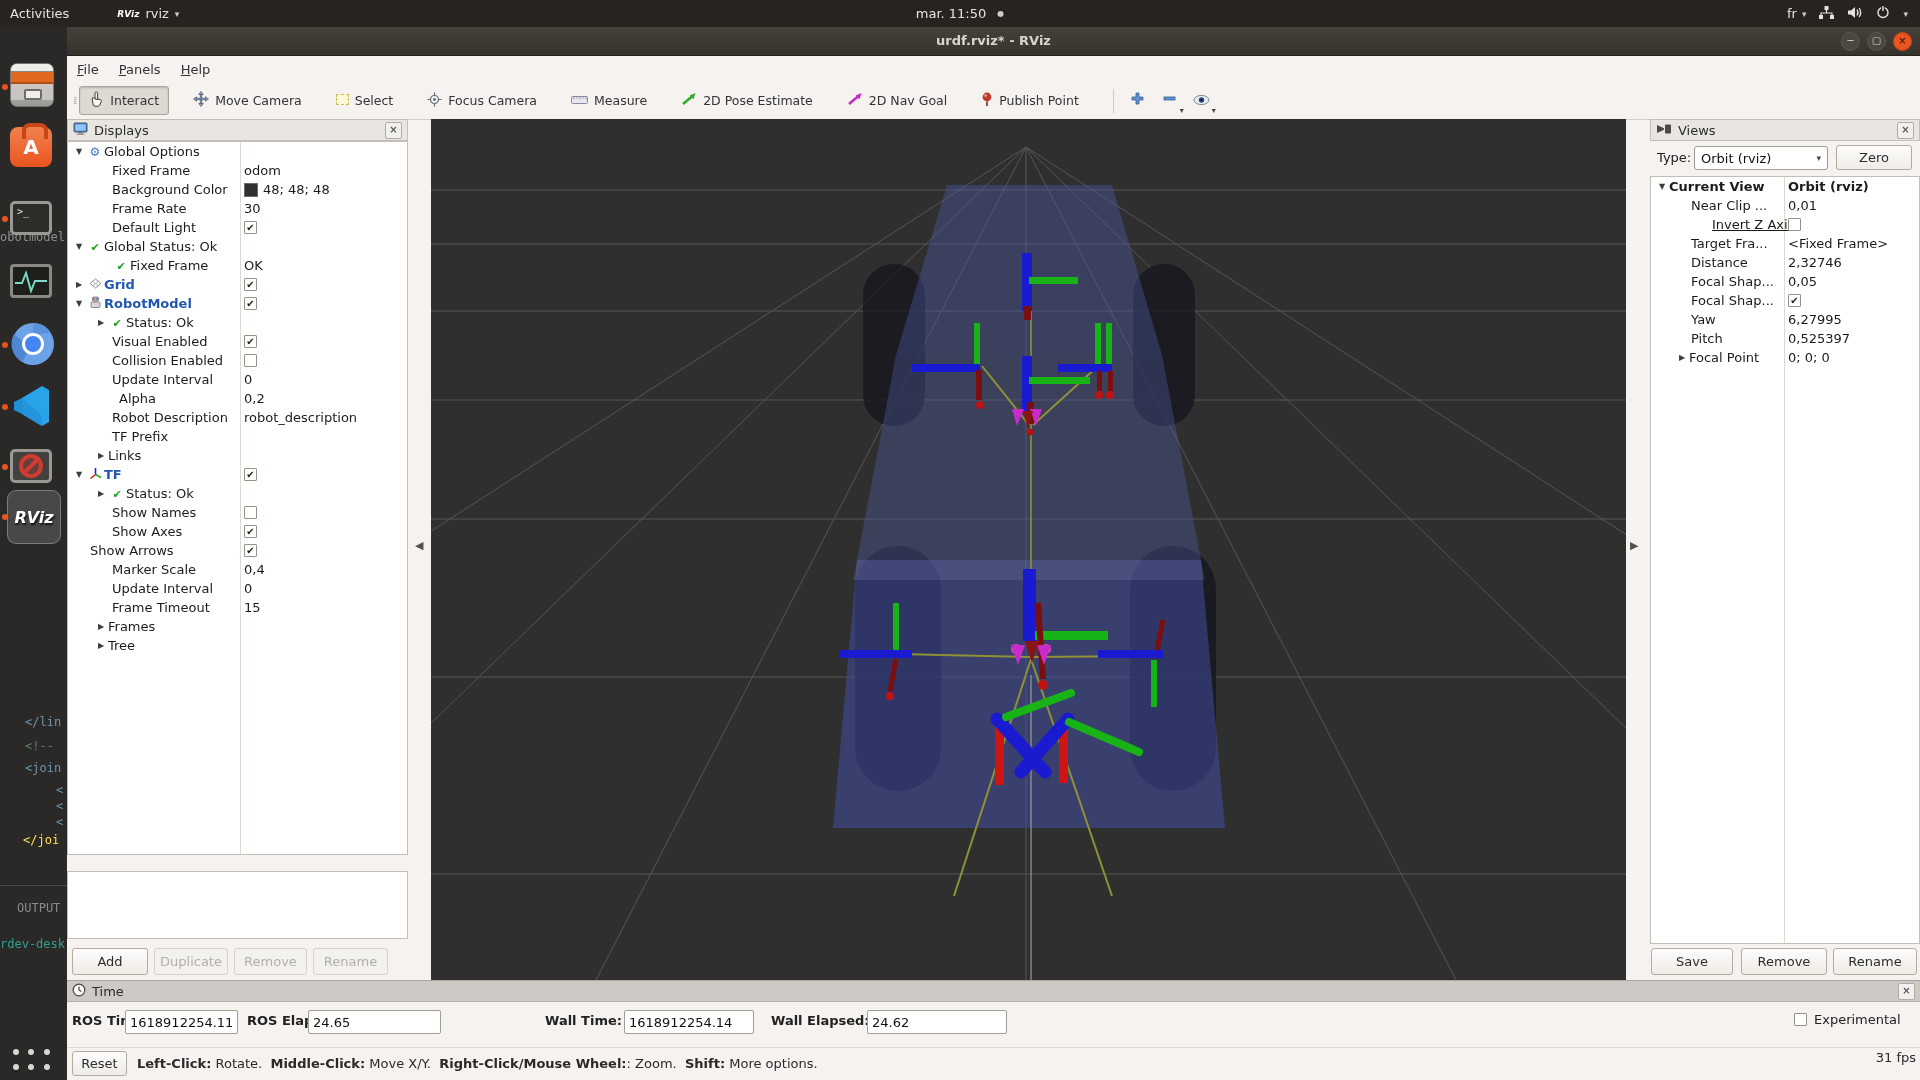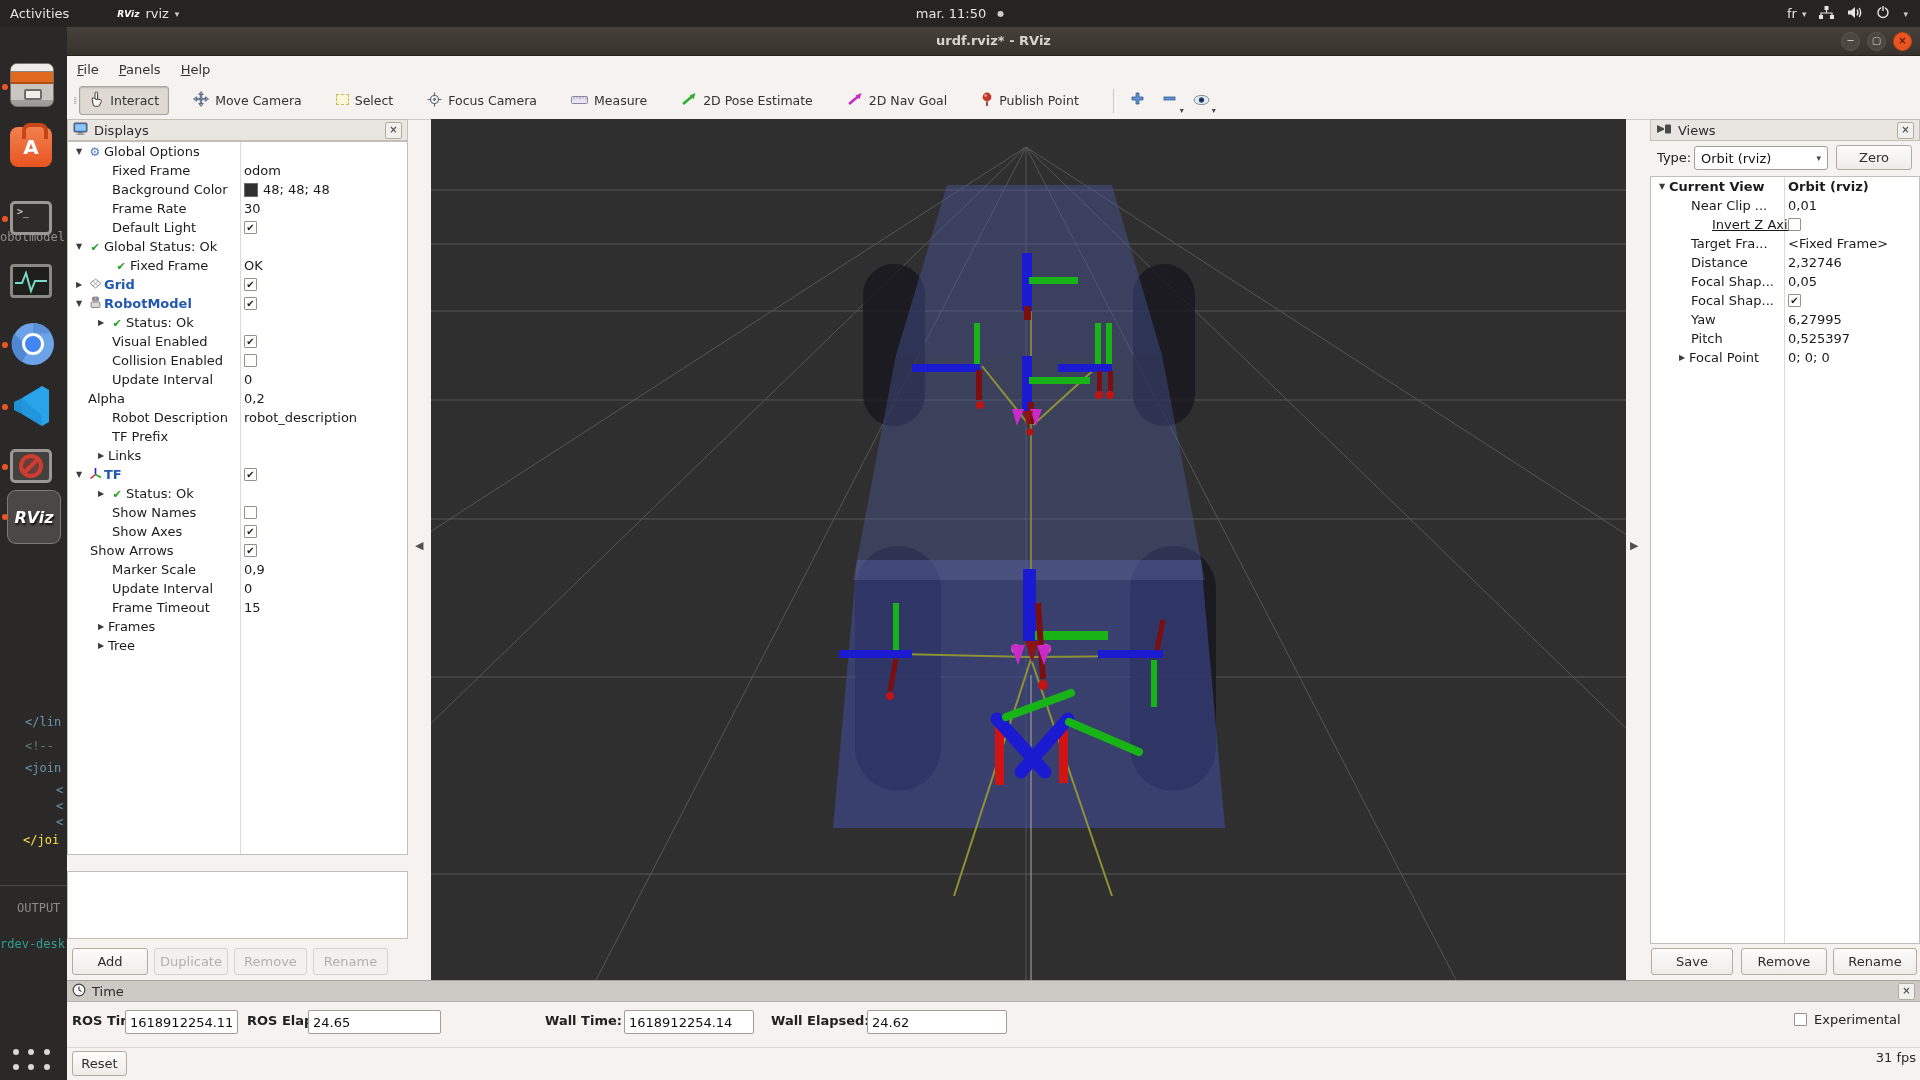--- a/index.html
+++ b/index.html
@@ -383,21 +383,21 @@
         <span class="tval" style="left: 176px;">
           <span class="cb"></span>
         </span>
       </div>
       <div class="trow" style="padding-left: 44px;">
         <span class="tlabel">Update Interval</span>
         <span class="tval" style="left: 176px;">
           <span>0</span>
         </span>
       </div>
-      <div class="trow" style="padding-left: 20px;">
+      <div class="trow" style="padding-left: 51px;">
         <span class="tlabel">Alpha</span>
         <span class="tval" style="left: 176px;">
           <span>0,2</span>
         </span>
       </div>
       <div class="trow" style="padding-left: 44px;">
         <span class="tlabel">Robot Description</span>
         <span class="tval" style="left: 176px;">
           <span>robot_description</span>
         </span>
@@ -445,21 +445,21 @@
       </div>
       <div class="trow" style="padding-left: 22px;">
         <span class="tlabel">Show Arrows</span>
         <span class="tval" style="left: 176px;">
           <span class="cb">✔</span>
         </span>
       </div>
       <div class="trow" style="padding-left: 44px;">
         <span class="tlabel">Marker Scale</span>
         <span class="tval" style="left: 176px;">
-          <span>0,9</span>
+          <span>0,4</span>
         </span>
       </div>
       <div class="trow" style="padding-left: 44px;">
         <span class="tlabel">Update Interval</span>
         <span class="tval" style="left: 176px;">
           <span>0</span>
         </span>
       </div>
       <div class="trow" style="padding-left: 44px;">
         <span class="tlabel">Frame Timeout</span>
@@ -678,16 +678,17 @@
       <span class="flabel" style="position: absolute; left: 180px; top: 11px;">ROS Elapsed:</span>
       <input class="tin" readonly="" value="24.65" style="position: absolute; left: 241px; top: 8px; width: 133px;">
       <span class="flabel" style="position: absolute; left: 478px; top: 11px;">Wall Time:</span>
       <input class="tin" readonly="" value="1618912254.14" style="position: absolute; left: 557px; top: 8px; width: 130px;">
       <span class="flabel" style="position: absolute; left: 704px; top: 11px;">Wall Elapsed:</span>
       <input class="tin" readonly="" value="24.62" style="position: absolute; left: 800px; top: 8px; width: 140px;">
     </div>
 
   <div id="statusbar">
     <span class="btn" style="position:absolute;left:5px;top:3px;width:55px;height:25px;">Reset</span>
+    <span id="status-text" style="position:absolute;left:70px;top:8px;white-space:pre-wrap;"><span class="bold">Left-Click:</span><span> Rotate.  </span><span class="bold">Middle-Click:</span><span> Move X/Y.  </span><span class="bold">Right-Click/Mouse Wheel:</span><span>: Zoom.  </span><span class="bold">Shift:</span><span> More options.</span></span>
     <span style="position:absolute;right:4px;top:2px;">31 fps</span>
   </div>
 
 </div>
 
 </body></html>

